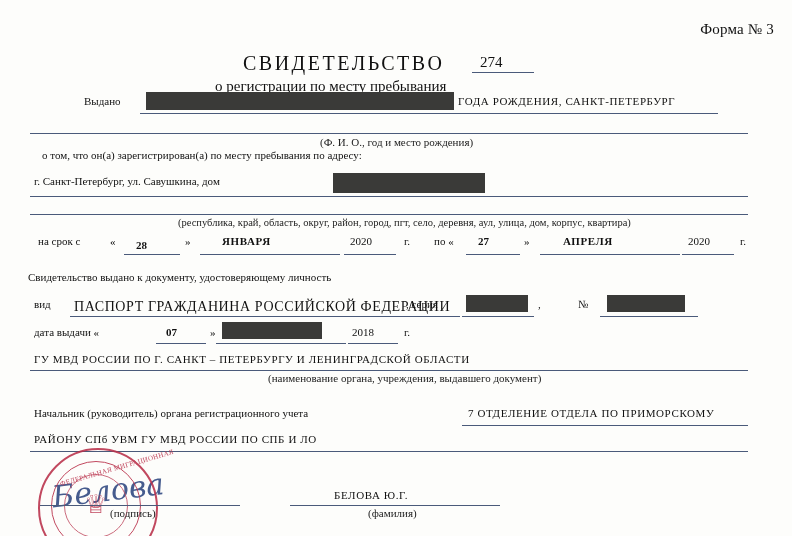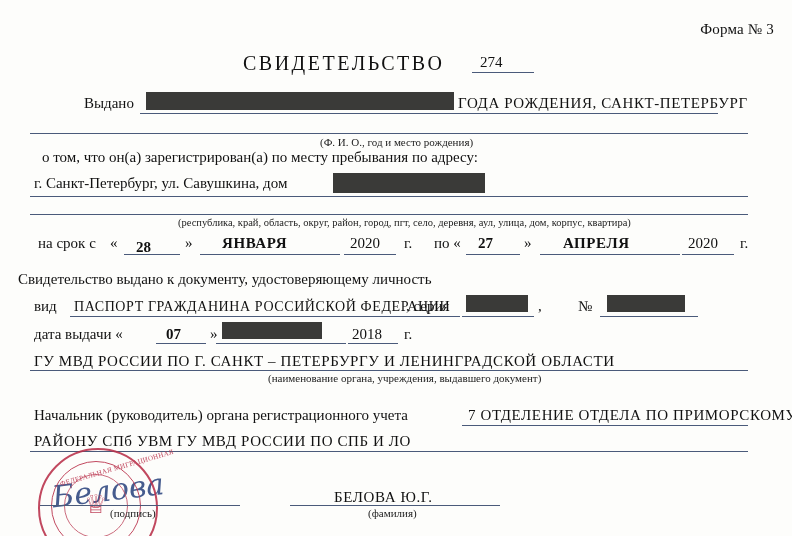--- a/index.html
+++ b/index.html
@@ -41,21 +41,21 @@
     letter-spacing: 2.5px;
   }
   .title-sub {
     font-size: 15px;
   }
   .num-hand {
     font-size: 15px;
     color: #111;
   }
   .body-text {
-    font-size: 15px;
+    font-size: 11px;
   }
   .body-text-sm {
     font-size: 14px;
   }
   .caption {
     font-size: 11px;
     color: #222;
     text-align: left;
   }
   .caption-wide {
@@ -132,20 +132,21 @@
 <body>
 
 <div id="page">
 
   <div class="txt form-no" style="right:18px; top:22px;">Форма № 3</div>
 
   <div class="txt title-main" style="left:243px; top:53px;">СВИДЕТЕЛЬСТВО</div>
   <div class="txt num-hand" style="left:480px; top:55px;">274</div>
   <div class="line" style="left:472px; top:72px; width:62px;"></div>
 
+  <div class="txt title-sub" style="left:215px; top:79px;">о регистрации по месту пребывания</div>
 
   <div class="txt body-text" style="left:84px; top:96px;">Выдано</div>
   <div class="redact" style="left:146px; top:92px; width:308px; height:18px;"></div>
   <div class="txt body-text spaced" style="left:458px; top:96px;">ГОДА РОЖДЕНИЯ, САНКТ-ПЕТЕРБУРГ</div>
   <div class="line" style="left:140px; top:113px; width:578px;"></div>
 
   <div class="line" style="left:30px; top:133px; width:718px;"></div>
   <div class="txt caption" style="left:320px; top:137px;">(Ф. И. О., год и место рождения)</div>
 
   <div class="txt body-text" style="left:42px; top:150px;">о том, что он(а) зарегистрирован(а) по месту пребывания по адресу:</div>
@@ -169,21 +170,21 @@
   <div class="txt body-text" style="left:434px; top:236px;">по «</div>
   <div class="txt body-text" style="left:478px; top:236px; font-weight:bold;">27</div>
   <div class="line" style="left:466px; top:254px; width:54px;"></div>
   <div class="txt body-text" style="left:524px; top:236px;">»</div>
   <div class="txt body-text spaced" style="left:563px; top:236px; font-weight:bold;">АПРЕЛЯ</div>
   <div class="line" style="left:540px; top:254px; width:140px;"></div>
   <div class="txt body-text" style="left:688px; top:236px;">2020</div>
   <div class="line" style="left:682px; top:254px; width:52px;"></div>
   <div class="txt body-text" style="left:740px; top:236px;">г.</div>
 
-  <div class="txt body-text" style="left:18px; top:272px;text-align:right;">Свидетельство выдано к документу, удостоверяющему личность</div>
+  <div class="txt body-text" style="left:28px; top:272px;text-align:right;">Свидетельство выдано к документу, удостоверяющему личность</div>
 
   <div class="txt body-text" style="left:34px; top:299px;">вид</div>
   <div class="txt body-text-sm spaced" style="left:74px; top:300px;">ПАСПОРТ ГРАЖДАНИНА РОССИЙСКОЙ ФЕДЕРАЦИИ</div>
   <div class="line" style="left:70px; top:316px; width:390px;"></div>
   <div class="txt body-text" style="left:406px; top:299px;">, серия</div>
   <div class="redact" style="left:466px; top:295px; width:62px; height:17px;"></div>
   <div class="line" style="left:462px; top:316px; width:72px;"></div>
   <div class="txt body-text" style="left:538px; top:299px;">,</div>
   <div class="txt body-text" style="left:578px; top:299px;">№</div>
   <div class="redact" style="left:607px; top:295px; width:78px; height:17px;"></div>

